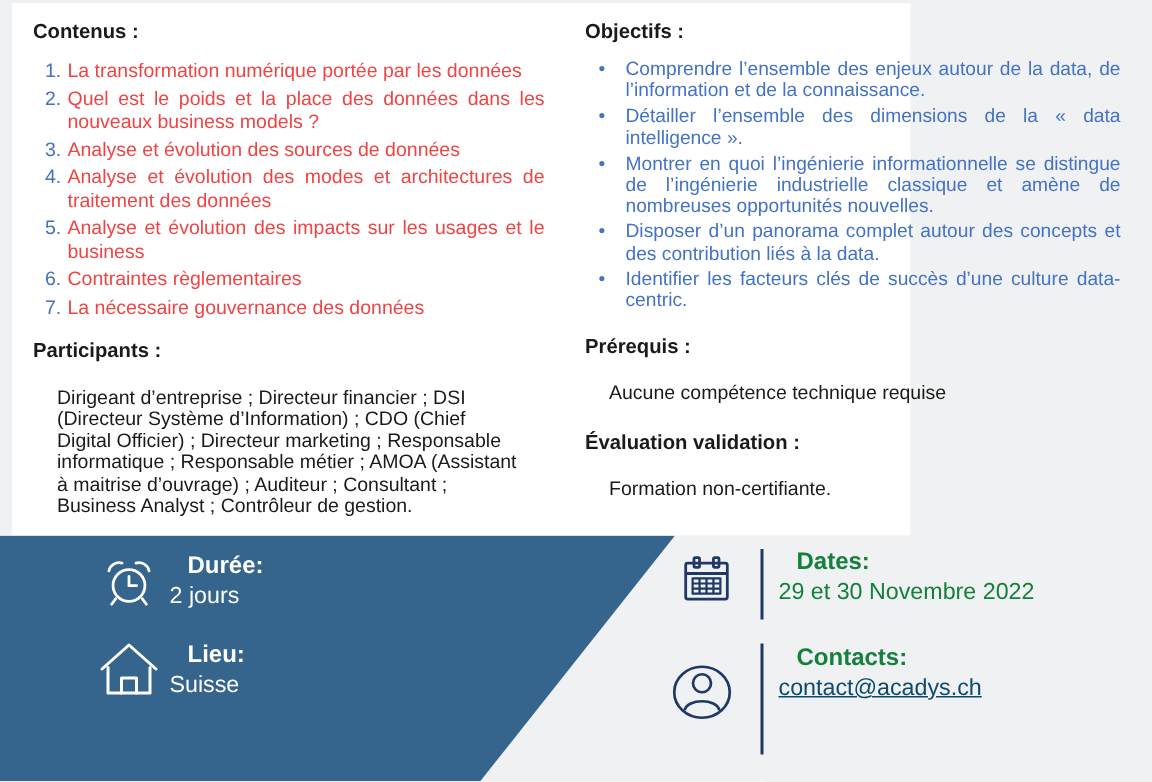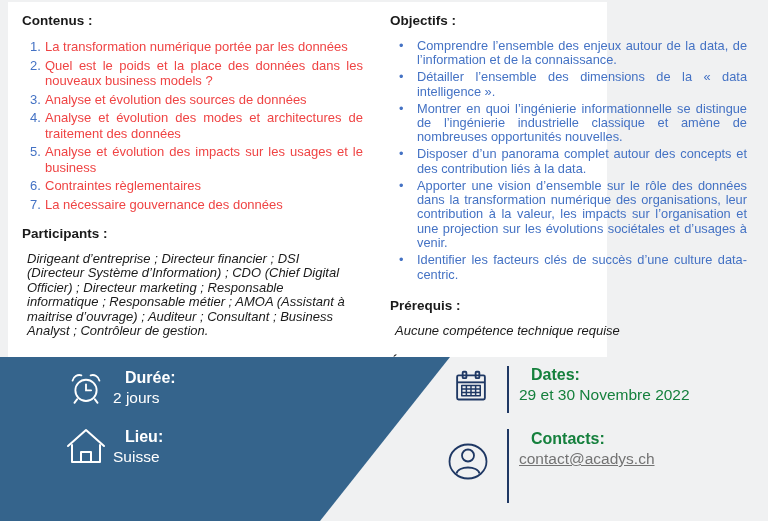--- a/index.html
+++ b/index.html
@@ -40,21 +40,21 @@
   .bul-list{margin:0 0 10px 0;}
   .bul-row{
     position:relative;padding-left:27px;margin:0 0 2.5px 0;
     color:#4472c4;font-size:12.8px;line-height:14.4px;text-align:justify;
   }
   .bul-row::before{
     content:"\2022";position:absolute;left:9px;top:0;
     color:#4472c4;font-size:12.8px;
   }
   .body-text{
-    color:#1a1a1a;font-size:13px;line-height:14.4px;margin:5px;font-style:italic;
+    color:#1a1a1a;font-size:13px;line-height:14.4px;margin:16px;
   }
   .participants-block .sec-heading{margin-top:13px;}
   .mt-sec{margin-top:15px;}
   
   .footer{
     position:absolute;left:0;top:357px;width:768px;height:164px;
     background:#f0f1f2;
   }
   .footer-blue{
     position:absolute;left:0;top:0;width:768px;height:164px;
@@ -63,21 +63,21 @@
   }
   .f-item{position:absolute;}
   .f-label{font-size:16px;font-weight:bold;line-height:21px;margin-left:12px;}
   .f-value{font-size:15.5px;line-height:20px;}
   .on-blue{color:#ffffff;}
   .on-gray{color:#15803d;}
   .icon-box{position:absolute;}
   .icon-box svg{display:block;width:100%;height:100%;}
   .v-sep{position:absolute;width:2px;background:#1f3864;}
   .contact-link{
-    color:#737373;text-decoration:underline;cursor:pointer;
+    color:#0c4a6e;text-decoration:underline;cursor:pointer;
   }
 </style>
 </head>
 <body>
 
 <div class="page-card">
 
   <div class="col-left">
     <div class="sec-heading">Contenus :</div>
     <div class="num-list">
@@ -116,21 +116,20 @@
     </div>
   </div>
 
   <div class="col-right">
     <div class="sec-heading">Objectifs :</div>
     <div class="bul-list">
       <div class="bul-row">Comprendre l’ensemble des enjeux autour de la data, de l’information et de la connaissance.</div>
       <div class="bul-row">Détailler l’ensemble des dimensions de la « data intelligence ».</div>
       <div class="bul-row">Montrer en quoi l’ingénierie informationnelle se distingue de l’ingénierie industrielle classique et amène de nombreuses opportunités nouvelles.</div>
       <div class="bul-row">Disposer d’un panorama complet autour des concepts et des contribution liés à la data.</div>
-      <div class="bul-row">Apporter une vision d’ensemble sur le rôle des données dans la transformation numérique des organisations, leur contribution à la valeur, les impacts sur l’organisation et une projection sur les évolutions sociétales et d’usages à venir.</div>
       <div class="bul-row">Identifier les facteurs clés de succès d’une culture data-centric.</div>
     </div>
     <div class="sec-heading mt-sec">Prérequis :</div>
     <p class="body-text">Aucune compétence technique requise</p>
     <div class="sec-heading mt-sec">Évaluation validation :</div>
     <p class="body-text">Formation non-certifiante.</p>
   </div>
 </div>
 
 <div class="footer">

